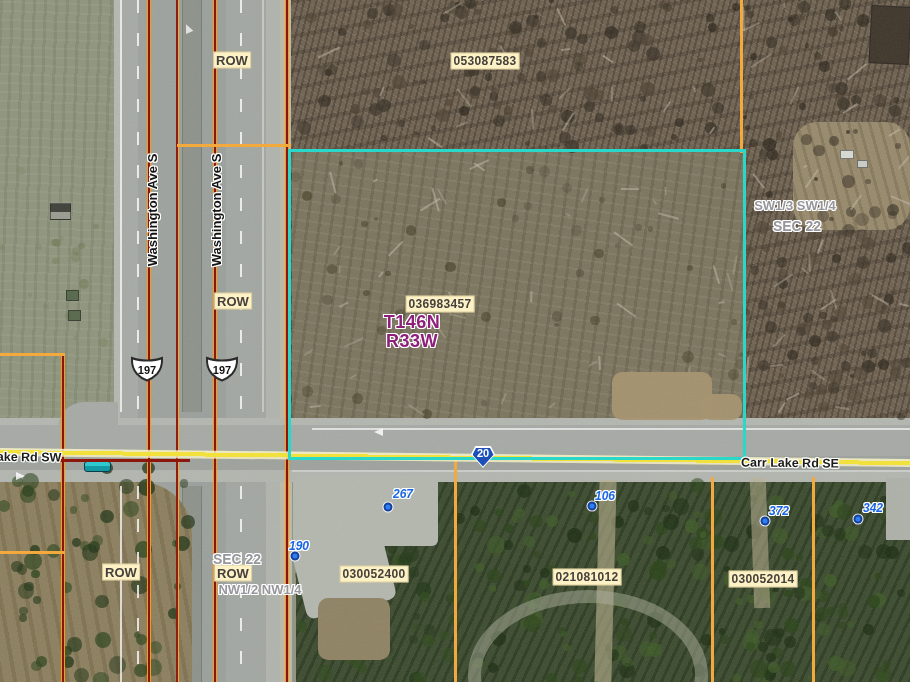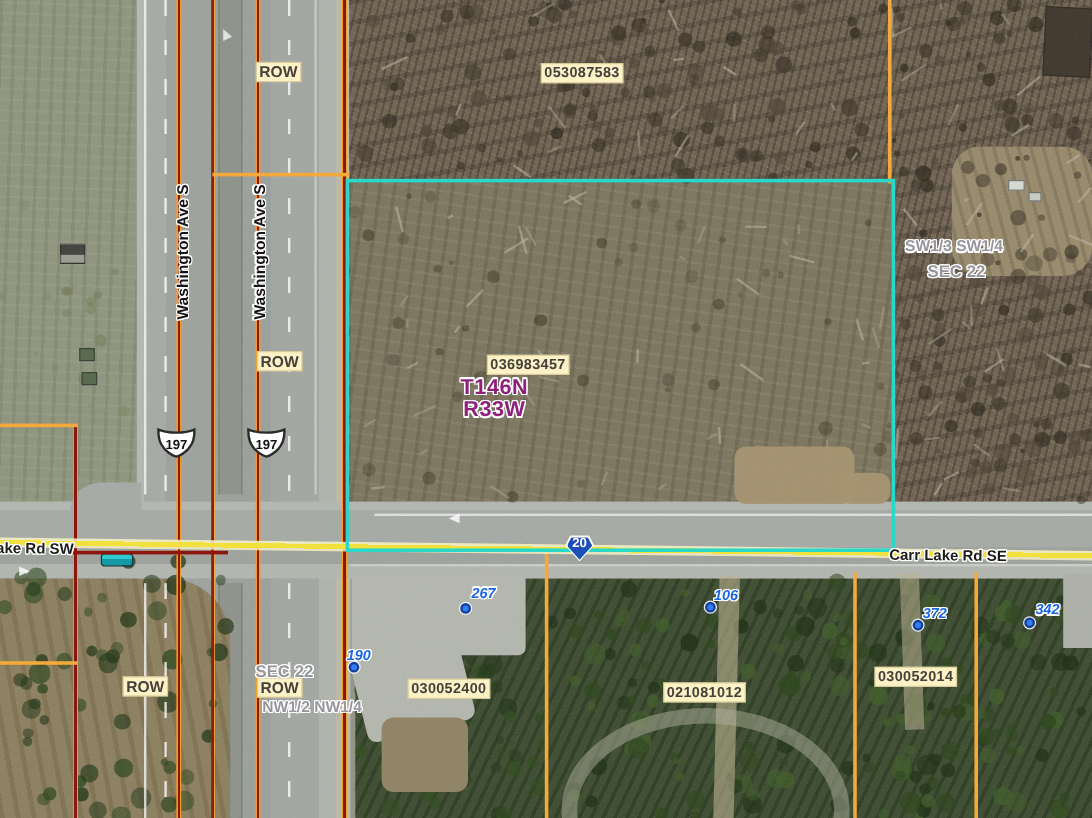--- a/index.html
+++ b/index.html
@@ -809,21 +809,21 @@
   <div class="lh-r" style="left:58px;top:459px;width:132px"></div>
 
   <div class="yellow-line"></div>
   <div class="sel-parcel"></div>
 
   <div id="annotations" style="left:0;top:0;width:910px;height:682px">
       <div class="plabel center" style="left:485px;top:61px">053087583</div>
       <div class="plabel center" style="left:440px;top:304px">036983457</div>
       <div class="plabel center" style="left:374px;top:574px">030052400</div>
       <div class="plabel center" style="left:587px;top:577px">021081012</div>
-      <div class="plabel center" style="left:763px;top:564px">030052014</div>
+      <div class="plabel center" style="left:763px;top:579px">030052014</div>
       <div class="rowlabel center" style="left:232px;top:60px">ROW</div>
       <div class="rowlabel center" style="left:233px;top:301px">ROW</div>
       <div class="rowlabel center" style="left:121px;top:572px">ROW</div>
       <div class="rowlabel center" style="left:233px;top:573px">ROW</div>
       <div class="vstreet halo" style="left:152px;top:210px">Washington Ave S</div>
       <div class="vstreet halo" style="left:216px;top:210px">Washington Ave S</div>
       <div class="street halo center" style="left:790px;top:463px;transform:translate(-50%,-50%) rotate(0.7deg)">Carr Lake Rd SE</div>
       <div class="street halo" style="left:-40px;top:450px;transform:rotate(0.7deg)">Carr Lake Rd SW</div>
       <div class="" style="left:129px;top:354px;width:36px;height:28px">
         <svg width="36" height="28" viewBox="0 0 36 28" style="position:absolute;left:0;top:0">

